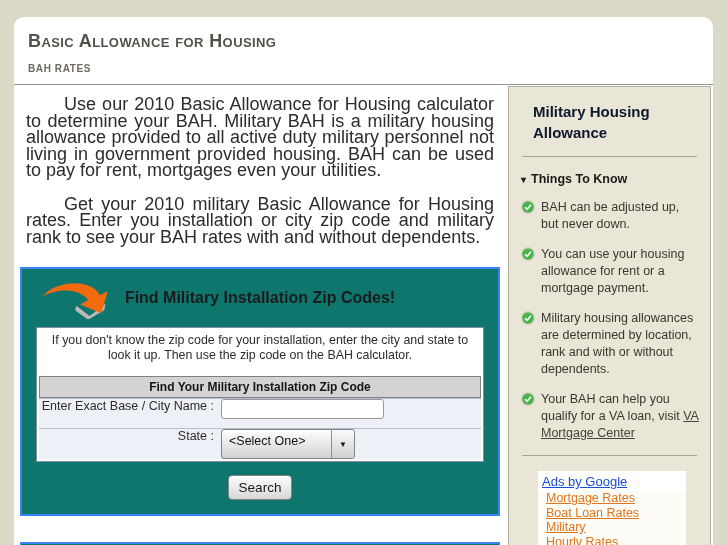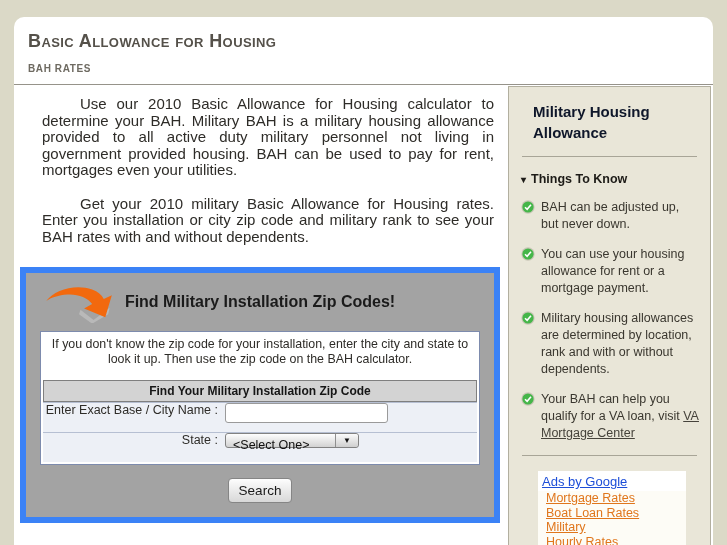--- a/index.html
+++ b/index.html
@@ -30,33 +30,33 @@
     font-size: 10px;
     letter-spacing: 0.6px;
     color: #6e6a61;
   }
   .header-rule { border-top: 1px solid #96938a; }
 
   .columns { display: flex; align-items: stretch; }
   .main { width: 490px; }
 
   p.intro {
-    margin: 11px 10px 0 28px;
-    font-size: 15px;
+    margin: 11px 10px 0 12px;
+    font-size: 18px;
     line-height: 16.5px;
     text-align: justify;
     text-indent: 38px;
   }
   p.intro + p.intro { margin-top: 17px; }
 
   .feature-box {
     margin: 22px 4px 0 6px;
-    border: 6px solid #3b82f6;
+    border: 2px solid #3b82f6;
     padding: 12px 0 14px 0;
-    background: #a3a3a3;
+    background: #0f766e;
   }
   .feature-box.calc { margin-top: 26px; padding-bottom: 60px; }
   .feature-head { position: relative; height: 40px; }
   .arrow-icon { position: absolute; left: 18px; top: 0; width: 70px; height: 36px; }
   .feature-title {
     display: block;
     text-align: center;
     padding-top: 8px;
     font-size: 16px;
     font-weight: bold;
@@ -102,21 +102,21 @@
     height: 20px;
     border: 1px solid #9a9a9a;
     border-radius: 3px;
     font-family: "Liberation Sans", sans-serif;
     font-size: 12.5px;
     padding: 0 4px;
   }
   .select-control {
     display: flex;
     width: 134px;
-    height: 15px;
+    height: 30px;
     border: 1px solid #828282;
     border-radius: 3px;
     background: linear-gradient(#fefefe, #d2d2d2);
     cursor: default;
   }
   .select-text { flex: 1; font-size: 12.5px; padding: 4px 0 0 7px; color: #111; white-space: nowrap; }
   .select-arrow {
     width: 23px;
     border-left: 1px solid #8f8f8f;
     background: linear-gradient(#fbfbfb, #cfcfcf);

